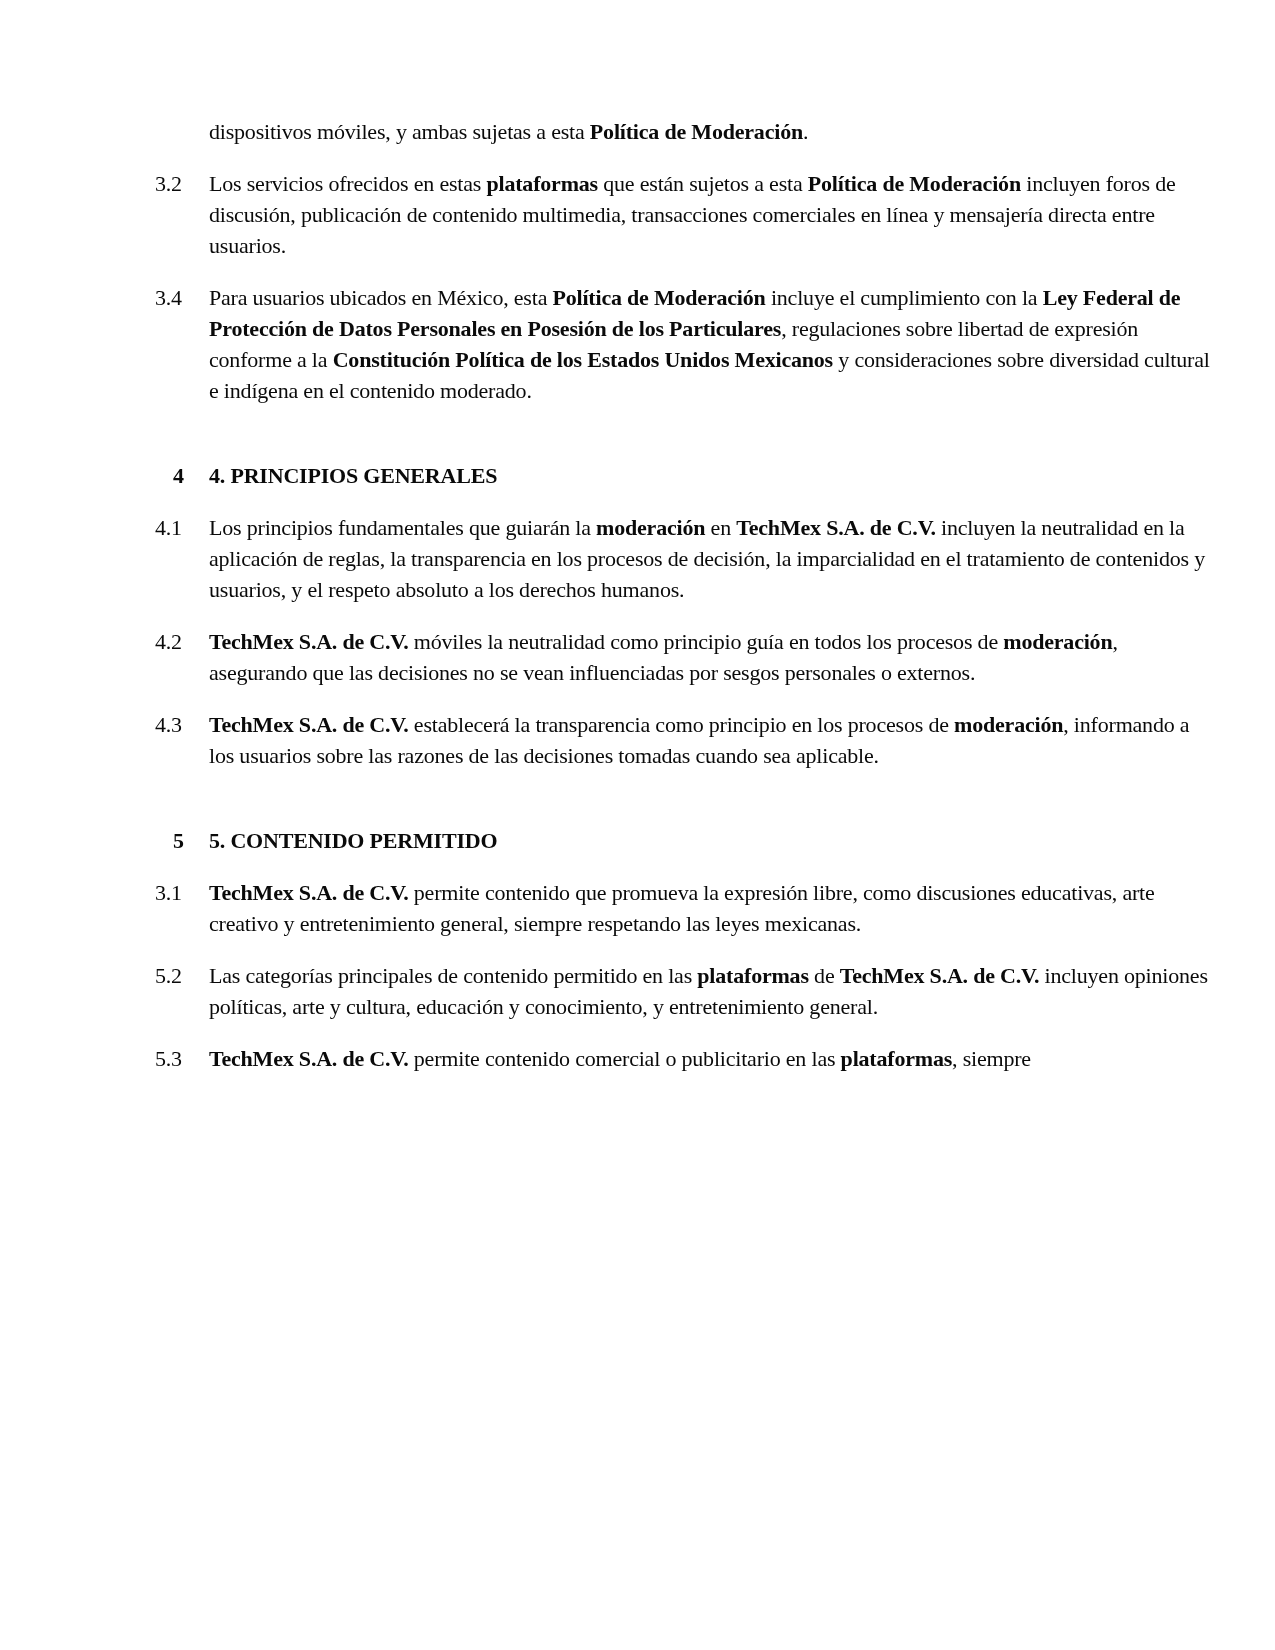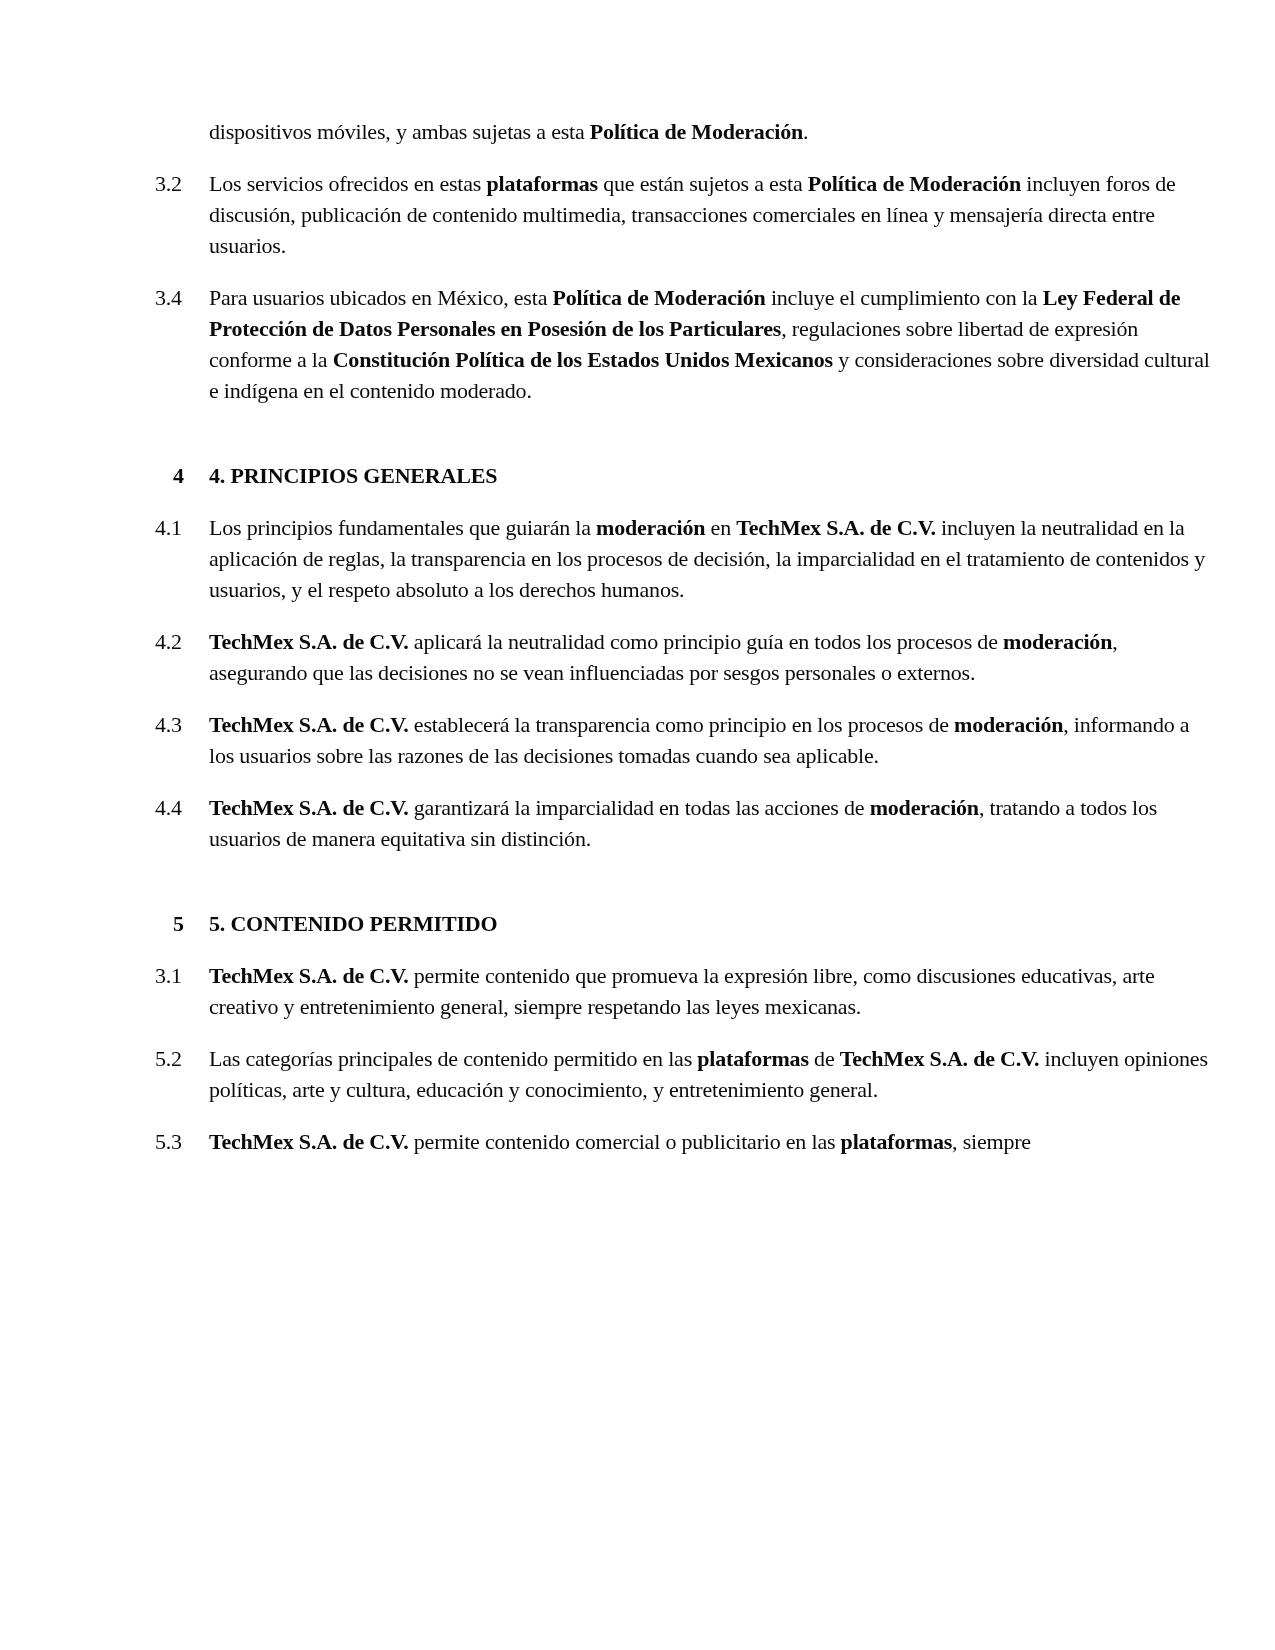--- a/index.html
+++ b/index.html
@@ -72,29 +72,25 @@
     <div class="block heading">
       <span class="num">4</span>
       <div class="txt"><b>4. PRINCIPIOS GENERALES</b></div>
     </div>
     <div class="block item">
       <span class="num">4.1</span>
       <div class="txt"><span>Los principios fundamentales que guiarán la </span><b>moderación</b><span> en </span><b>TechMex S.A. de C.V.</b><span> incluyen la neutralidad en la aplicación de reglas, la transparencia en los procesos de decisión, la imparcialidad en el tratamiento de contenidos y usuarios, y el respeto absoluto a los derechos humanos.</span></div>
     </div>
     <div class="block item">
       <span class="num">4.2</span>
-      <div class="txt"><b>TechMex S.A. de C.V.</b><span> aplicará la neutralidad como principio guía en todos los procesos de </span><b>moderación</b><span>, asegurando que las decisiones no se vean influenciadas por sesgos personales o externos.</span></div>
+      <div class="txt"><b>TechMex S.A. de C.V.</b><span> móviles la neutralidad como principio guía en todos los procesos de </span><b>moderación</b><span>, asegurando que las decisiones no se vean influenciadas por sesgos personales o externos.</span></div>
     </div>
     <div class="block item">
       <span class="num">4.3</span>
       <div class="txt"><b>TechMex S.A. de C.V.</b><span> establecerá la transparencia como principio en los procesos de </span><b>moderación</b><span>, informando a los usuarios sobre las razones de las decisiones tomadas cuando sea aplicable.</span></div>
-    </div>
-    <div class="block item">
-      <span class="num">4.4</span>
-      <div class="txt"><b>TechMex S.A. de C.V.</b><span> garantizará la imparcialidad en todas las acciones de </span><b>moderación</b><span>, tratando a todos los usuarios de manera equitativa sin distinción.</span></div>
     </div>
     <div class="block heading">
       <span class="num">5</span>
       <div class="txt"><b>5. CONTENIDO PERMITIDO</b></div>
     </div>
     <div class="block item">
       <span class="num">3.1</span>
       <div class="txt"><b>TechMex S.A. de C.V.</b><span> permite contenido que promueva la expresión libre, como discusiones educativas, arte creativo y entretenimiento general, siempre respetando las leyes mexicanas.</span></div>
     </div>
     <div class="block item">

